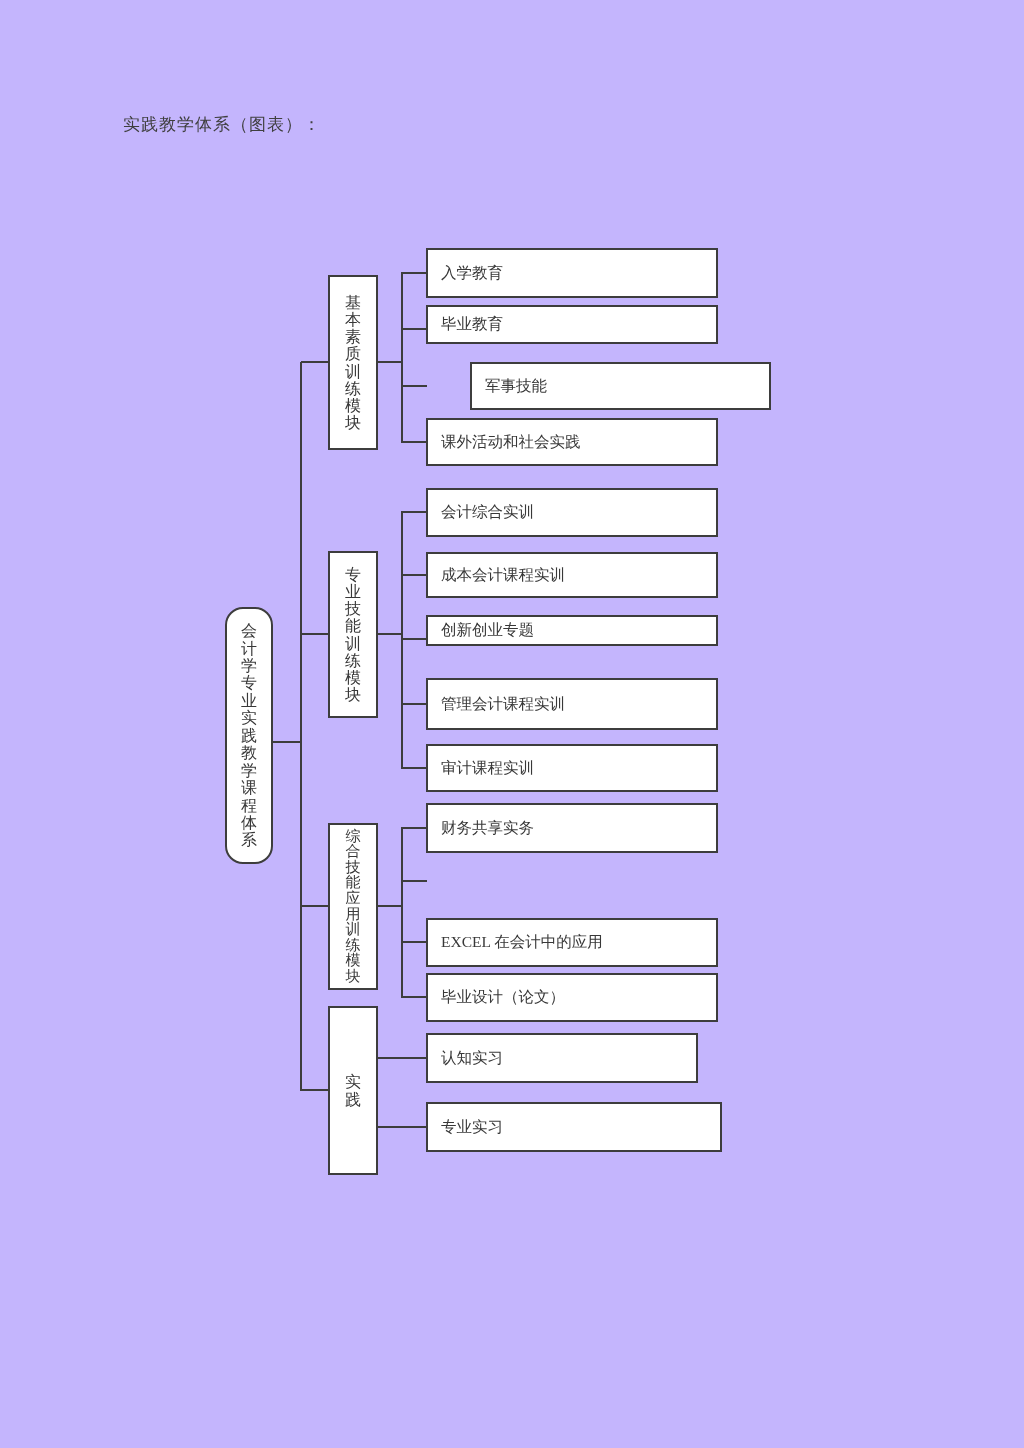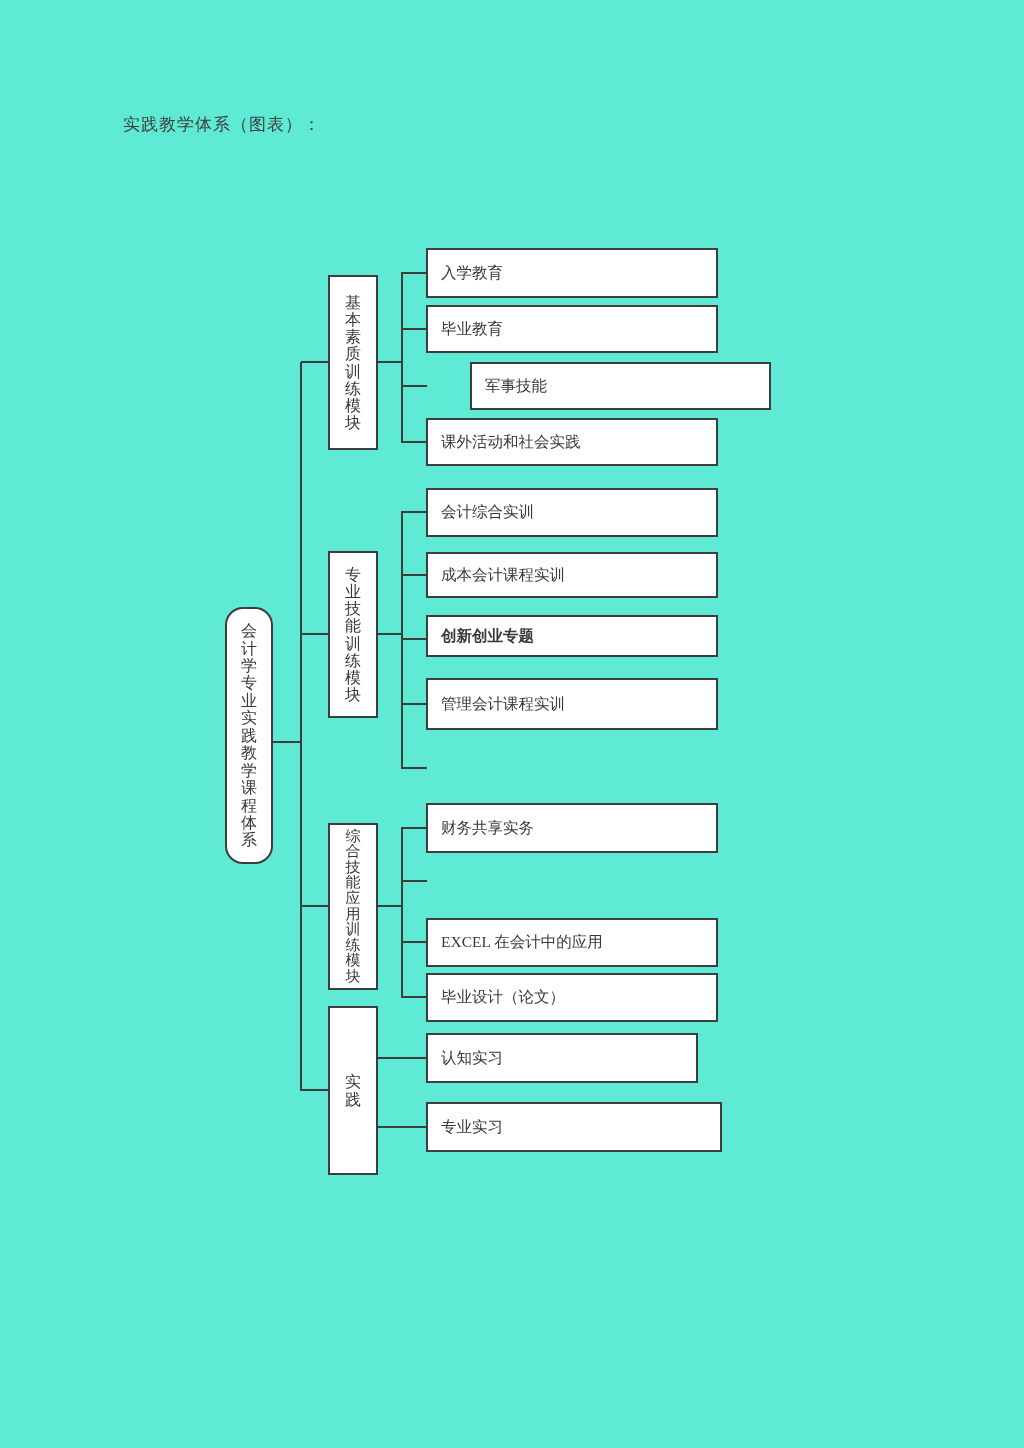--- a/index.html
+++ b/index.html
@@ -1,19 +1,19 @@
 <!DOCTYPE html>
 <html><head>
 <meta charset="utf-8">
 <style>
   html, body { margin:0; padding:0; background:#ffffff; }
   #page {
     position:relative;
     width:1024px; height:1448px;
-    background:#5eead4;
+    background:#c4b5fd;
     font-family:"Liberation Serif","DejaVu Serif",serif;
     color:#383838;
     overflow:hidden;
   }
   .title {
     position:absolute; left:123px; top:113px;
     font-size:17px; letter-spacing:1px; color:#3f3f3f;
   }
   .box {
     position:absolute;
@@ -96,41 +96,44 @@
   <div class="line h" style="left:402px; top:880px; width:25px;"></div>
   <div class="line h" style="left:402px; top:941px; width:25px;"></div>
   <div class="line h" style="left:402px; top:996px; width:25px;"></div>
 
   <div class="line h" style="left:377px; top:1057px; width:50px;"></div>
   <div class="line h" style="left:377px; top:1126px; width:50px;"></div>
 
   <div class="box leaf" style="top:248px; height:50px;text-align:center;">
     <span>入学教育</span>
   </div>
-  <div class="box leaf" style="top:305px; height:48px;">
+  <div class="box leaf" style="top:305px; height:39px;">
     <span>毕业教育</span>
   </div>
   <div class="box leaf" style="top:362px; height:48px; width:301px;margin-left:44px;">
     <span>军事技能</span>
   </div>
   <div class="box leaf" style="top:418px; height:48px;">
     <span>课外活动和社会实践</span>
   </div>
 
   <div class="box leaf" style="top:488px; height:49px;">
     <span>会计综合实训</span>
   </div>
   <div class="box leaf" style="top:552px; height:46px;">
     <span>成本会计课程实训</span>
   </div>
-  <div class="box leaf" style="top:615px; height:42px;font-weight:bold;">
+  <div class="box leaf" style="top:615px; height:31px;">
     <span>创新创业专题</span>
   </div>
   <div class="box leaf" style="top:678px; height:52px;">
     <span>管理会计课程实训</span>
+  </div>
+  <div class="box leaf" style="top:744px; height:48px;">
+    <span>审计课程实训</span>
   </div>
 
   <div class="box leaf" style="top:803px; height:50px;">
     <span>财务共享实务</span>
   </div>
   <div class="box leaf" style="top:918px; height:49px;">
     <span>EXCEL 在会计中的应用</span>
   </div>
   <div class="box leaf" style="top:973px; height:49px;">
     <span>毕业设计（论文）</span>

